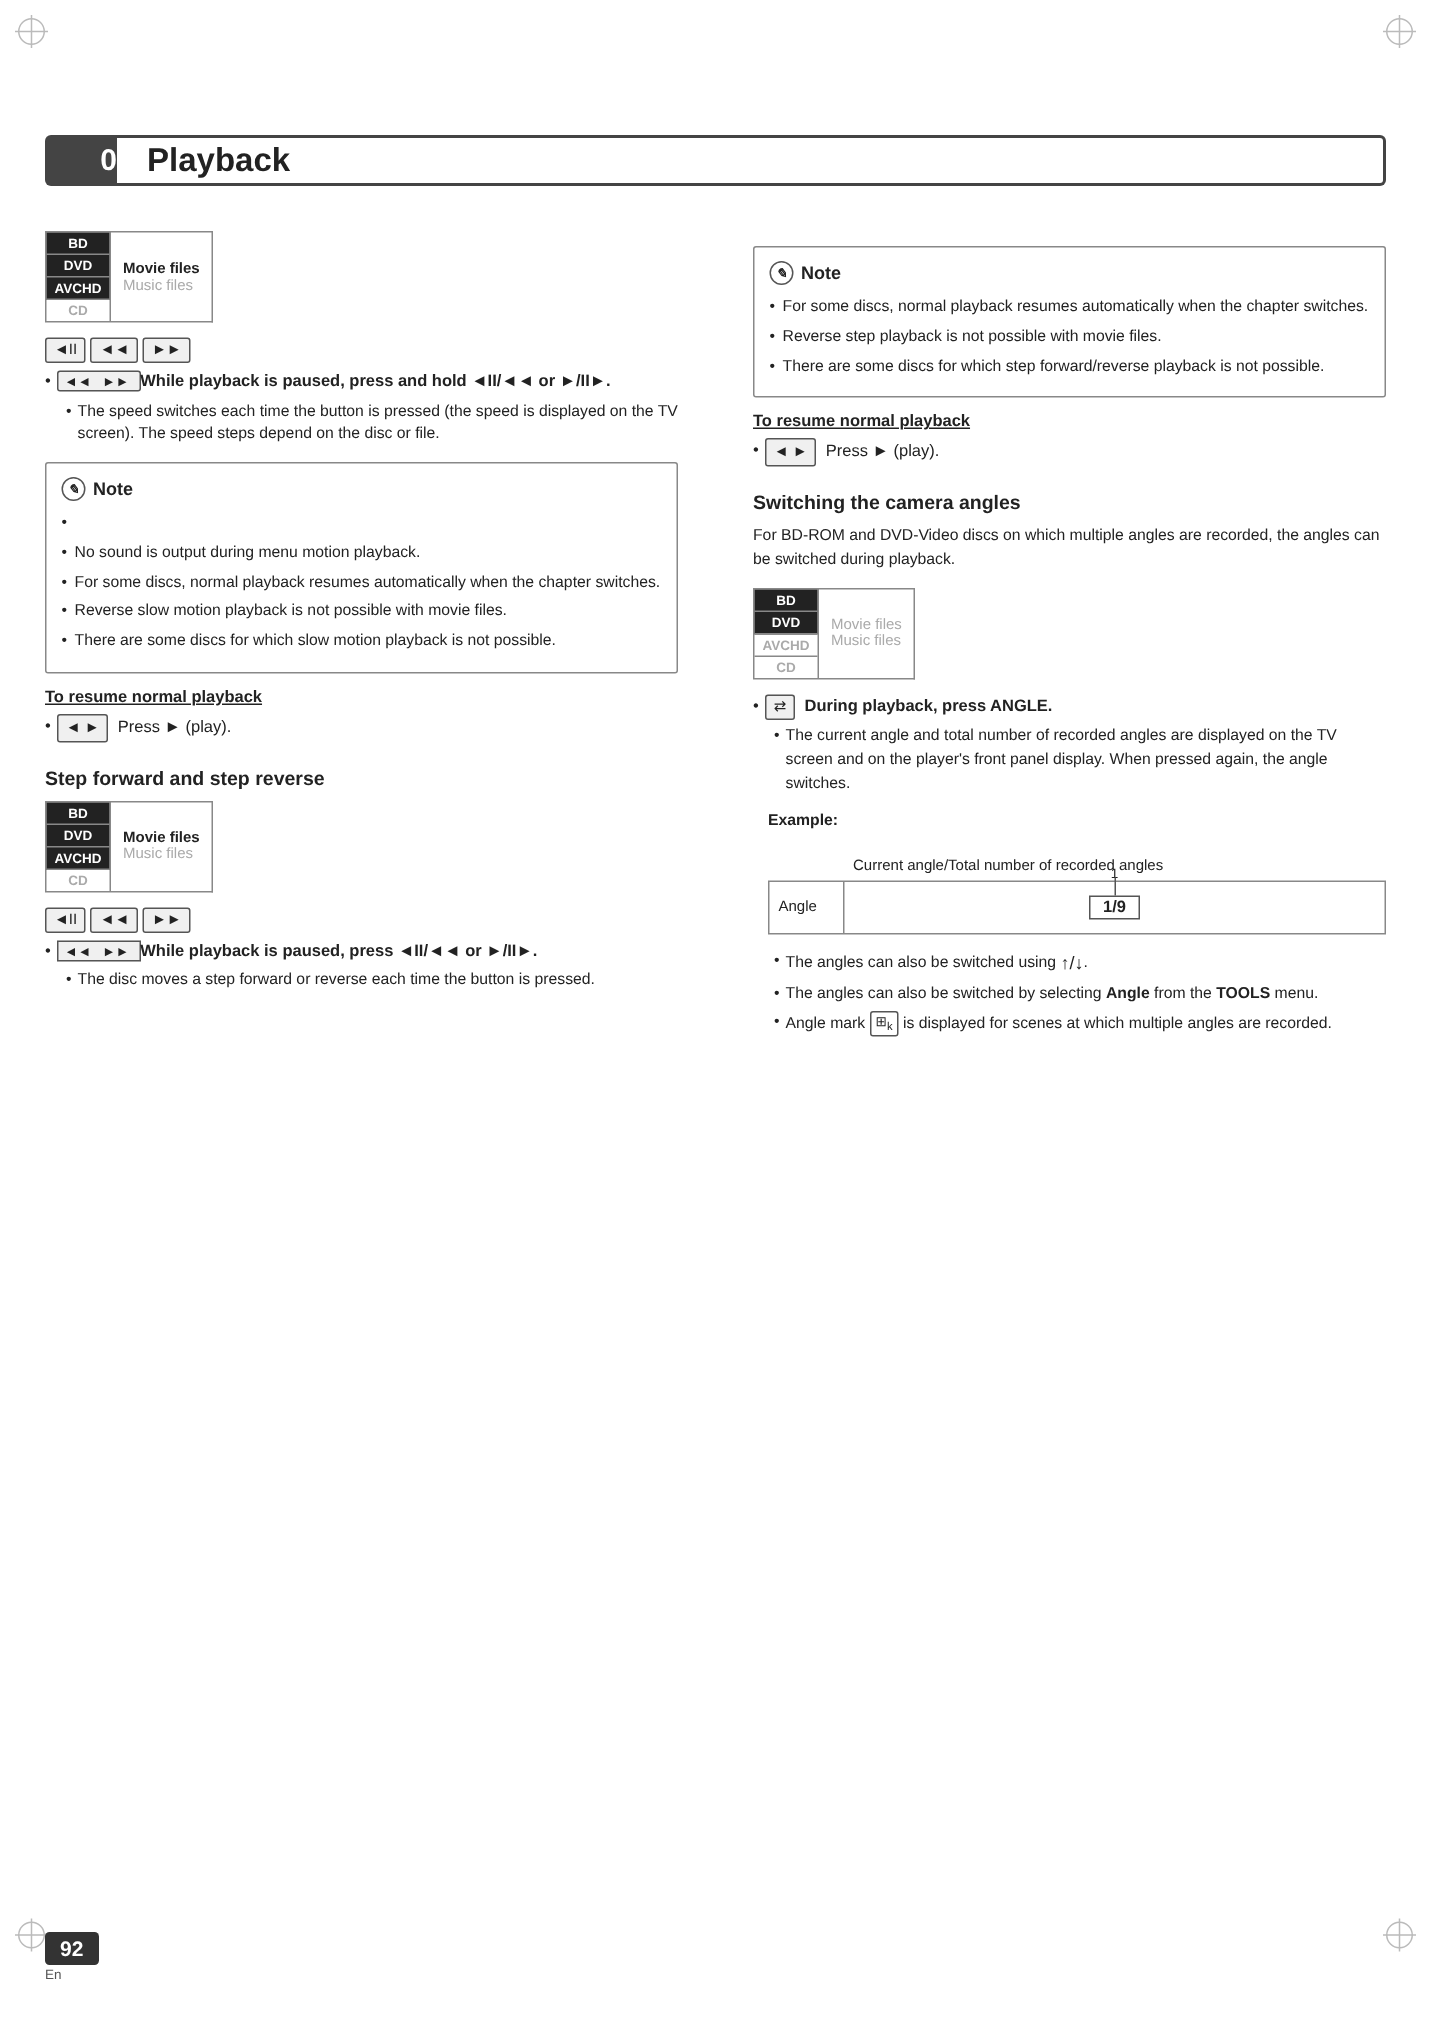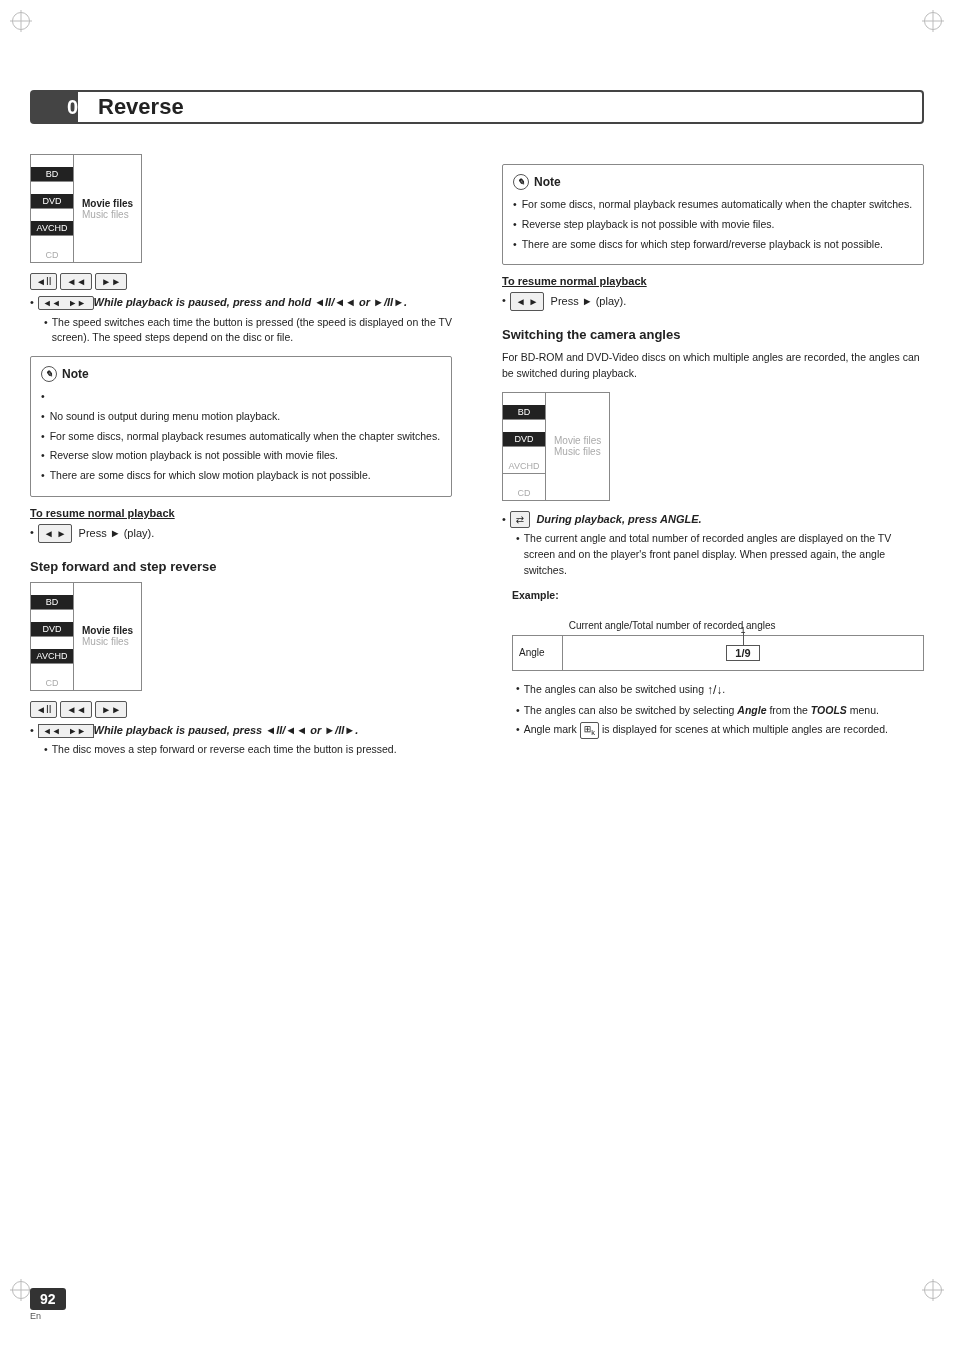--- a/index.html
+++ b/index.html
@@ -112,26 +112,25 @@
       display: flex;
       margin-bottom: 10px;
     }
     .disc-labels {
       display: flex;
       flex-direction: column;
       border: 1px solid #888;
     }
     .disc-label {
       font-size: 9px;
-      font-weight: normal;
+      font-weight: bold;
       padding: 2px 4px;
       border-bottom: 1px solid #888;
       min-width: 42px;
       text-align: center;
-      margin-top: 12px;
     }
     .disc-label:last-child { border-bottom: none; }
     .disc-label.bd { background: #222; color: #fff; }
     .disc-label.dvd { background: #222; color: #fff; }
     .disc-label.avchd { background: #222; color: #fff; }
     .disc-label.cd-inactive { color: #aaa; }
 
     .disc-right {
       border: 1px solid #888;
       border-left: none;
@@ -296,21 +295,21 @@
       margin-top: 28px;
     }
     .page-num-sub {
       font-size: 9px;
       color: #555;
       display: block;
       text-align: left;
       margin-top: 1px;
     }
 
-    .bold { font-weight: bold; font-style: italic; }
+    .bold { font-weight: bold; }
 
     
     .updown-arrows {
       display: inline-block;
       font-size: 12px;
       vertical-align: middle;
     }
   </style>
 </head>
 <body>
@@ -329,21 +328,21 @@
 </div>
 <div class="reg-circle reg-br">
   <div class="reg-cross-h"></div>
   <div class="reg-cross-v"></div>
 </div>
 
 <div class="page">
 
   <div class="chapter-header">
     <div class="chapter-number">04</div>
-    <div class="chapter-title">Reverse</div>
+    <div class="chapter-title">Playback</div>
   </div>
 
   <div class="content-columns">
 
     <div class="col-left">
 
       <div class="section">
 
         <div class="disc-table">
           <div class="disc-labels">

